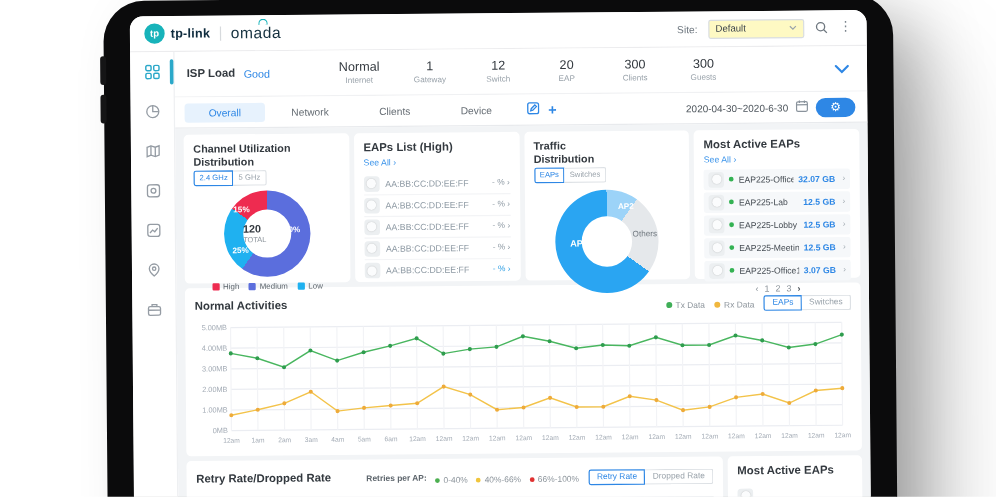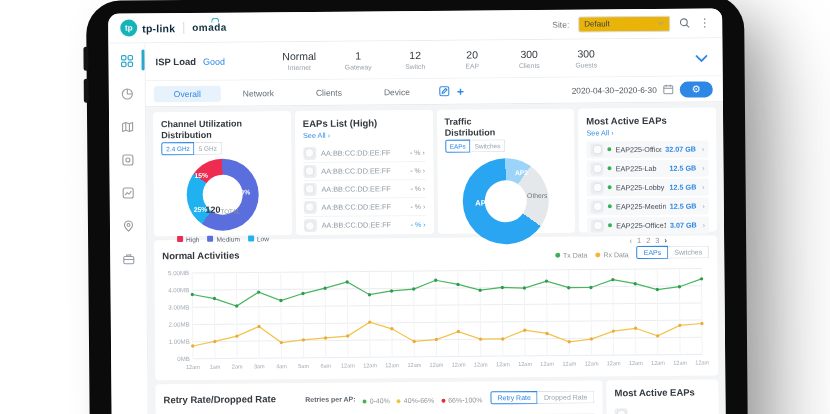--- a/index.html
+++ b/index.html
@@ -17,27 +17,27 @@
   .screen { position:absolute; left:22px; top:13px; width:614px; height:530px;
     background:#fff; border-radius:11px; overflow:hidden; display:flex; flex-direction:column; }
 
   
   .topbar { height:30px; display:flex; align-items:center; padding:0 12px;
     border-bottom:1px solid #ececee; flex:0 0 auto; background:#fff; }
   .logo-circle { width:17px; height:17px; border-radius:50%; background:#17b3ba; color:#fff;
     font-size:8px; font-weight:bold; display:flex; align-items:center; justify-content:center; }
   .brand-tplink { font-size:10.5px; font-weight:bold; color:#0e2b3d; margin-left:5px; letter-spacing:.2px; }
   .brand-divider { width:1px; height:12px; background:#d7dadd; margin:0 8px; }
-  .brand-omada { font-size:10px; font-weight:bold; color:#15313f; position:relative; letter-spacing:.5px; }
+  .brand-omada { font-size:13px; font-weight:normal; color:#15313f; position:relative; letter-spacing:.5px; }
   .omada-arc { position:absolute; top:-4px; left:55%; width:8px; height:5px;
     border:1.5px solid #17b3ba; border-bottom:none; border-radius:8px 8px 0 0; }
   .topbar-right { margin-left:auto; display:flex; align-items:center; gap:9px; }
   .site-label { font-size:8.5px; color:#6e777f; }
-  .site-select { width:92px; height:16px; border:1px solid #d9dde1; border-radius:2px;
-    display:flex; align-items:center; padding:0 5px; font-size:8px; color:#3a424a; background:#eab308; }
+  .site-select { width:80px; height:16px; border:1px solid #d9dde1; border-radius:2px;
+    display:flex; align-items:center; padding:0 5px; font-size:8px; color:#3a424a; background:#fef9c3; }
   .site-select .sel-text { flex:1; }
   .icon-btn { display:flex; align-items:center; justify-content:center; color:#6e777f; }
   .kebab { font-size:11px; color:#7c858d; line-height:1; }
 
   
   .main-row { flex:1; display:flex; min-height:0; }
   .sidebar { width:37px; border-right:1px solid #eef0f2; background:#fff;
     display:flex; flex-direction:column; align-items:center; padding-top:10px; gap:15px; position:relative; }
   .side-item { position:relative; width:100%; display:flex; justify-content:center; }
   .side-item .bar { display:none; }
@@ -85,21 +85,21 @@
   .seg-btn:first-child { border-radius:2px 0 0 2px; }
   .seg-btn:last-child { border-radius:0 2px 2px 0; border-left:none; }
   .seg-btn.active { border:1px solid #2e87e5; color:#2e87e5; }
   .seg-btn.active + .seg-btn { border-left:none; }
   .seg-toggle.md .seg-btn { font-size:7px; padding:2px 6px; }
 
   
   .donut-wrap { position:relative; margin:4px auto 0; }
   .donut { position:absolute; inset:0; border-radius:50%; }
   .donut-hole { position:absolute; border-radius:50%; background:#fff; display:flex;
-    flex-direction:row; align-items:flex-end; justify-content:center; }
+    flex-direction:column; align-items:flex-start; justify-content:center; }
   .donut-label { position:absolute; font-size:6.8px; color:#fff; font-weight:bold; }
   .donut-label.dark { color:#70787f; font-weight:normal; }
   .ch-donut { width:72px; height:72px; }
   .ch-donut .donut-hole { left:16px; top:16px; width:40px; height:40px; }
   .hole-value { font-size:9px; font-weight:bold; color:#33393f; }
   .hole-label { font-size:6.2px; color:#8d959c; margin-top:1px; }
   .legend-row { display:flex; justify-content:center; gap:8px; margin-top:5px; }
   .legend-item { display:flex; align-items:center; gap:3px; font-size:6.6px; color:#5d656c; }
   .legend-sq { width:6px; height:6px; border-radius:1px; }
   .td-donut { width:86px; height:86px; margin-top:6px; }

